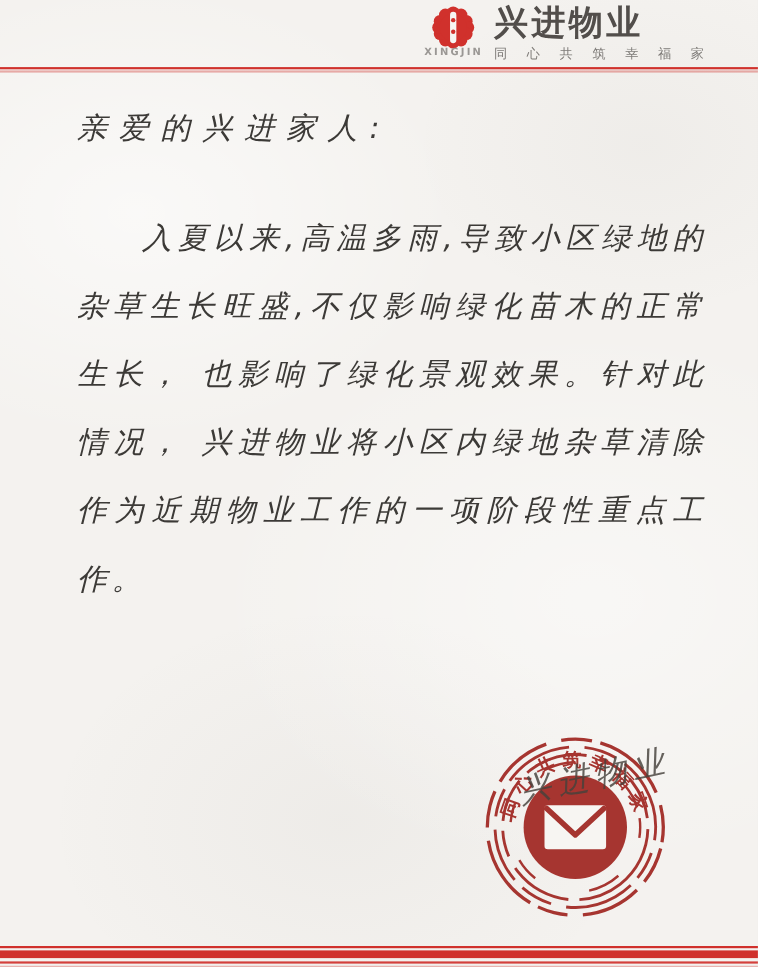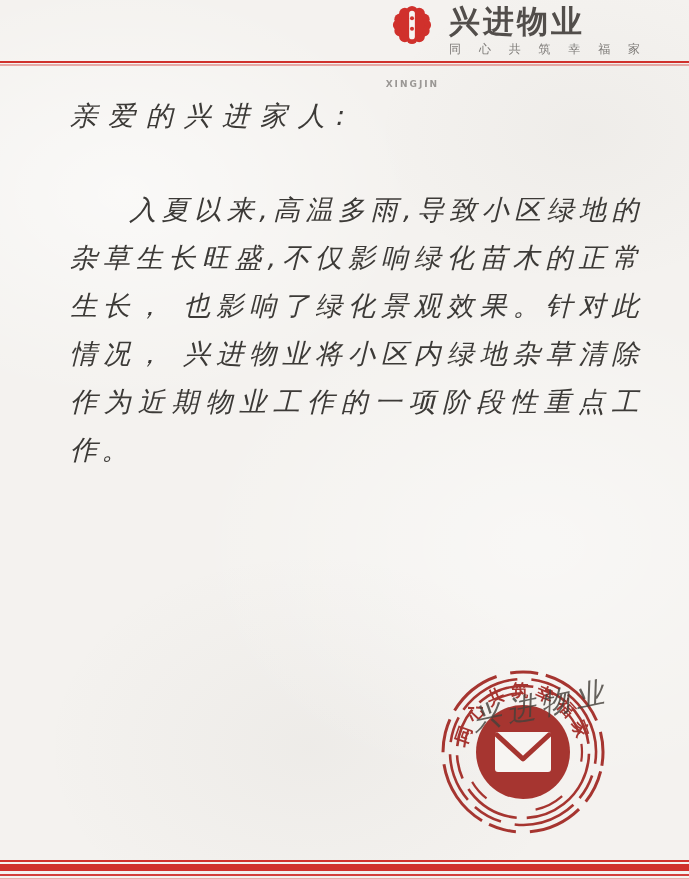--- a/index.html
+++ b/index.html
@@ -17,21 +17,21 @@
       radial-gradient(ellipse 380px 280px at 45% 85%, rgba(120,115,105,.05), rgba(120,115,105,0) 70%),
       radial-gradient(ellipse 300px 220px at 85% 15%, rgba(120,115,105,.045), rgba(120,115,105,0) 70%),
       #f4f2ef;
   }
 
   
   .letterhead {
     position:absolute; top:4px; right:42px;
     display:flex; align-items:flex-start; gap:10px;
   }
-  .logo-col { display:flex; flex-direction:column; align-items:center;gap:36px; }
+  .logo-col { display:flex; flex-direction:column; align-items:center; }
   .logo-mark { width:42px; height:42px; display:block; }
   .logo-sub {
     font-size:9px; color:#9a9794; letter-spacing:2px;
     margin-top:-3px; font-weight:bold;
   }
   .brand-col { display:flex; flex-direction:column; }
   .brand-title {
     font-size:31px; font-weight:bold; color:#524e4b;
     letter-spacing:3px; line-height:1.1;
   }
@@ -49,21 +49,21 @@
   
   .letter-body {
     position:absolute; top:98px; left:70px; right:46px;
     color:#3c3a37;
   }
   .greeting {
     font-size:27px; letter-spacing:11px;
     margin-bottom:52px; font-style:italic;
   }
   .para {
-    font-size:27px; line-height:48px; letter-spacing:4.5px;
+    font-size:27px; line-height:62px; letter-spacing:4.5px;
     text-indent:2.2em; text-align:justify; font-style:italic;
   }
 
   
   .stamp {
     position:absolute; left:437px; top:666px;
     width:172px; height:172px;
   }
   .stamp svg { width:100%; height:100%; display:block; }
   .stamp-overlay {

